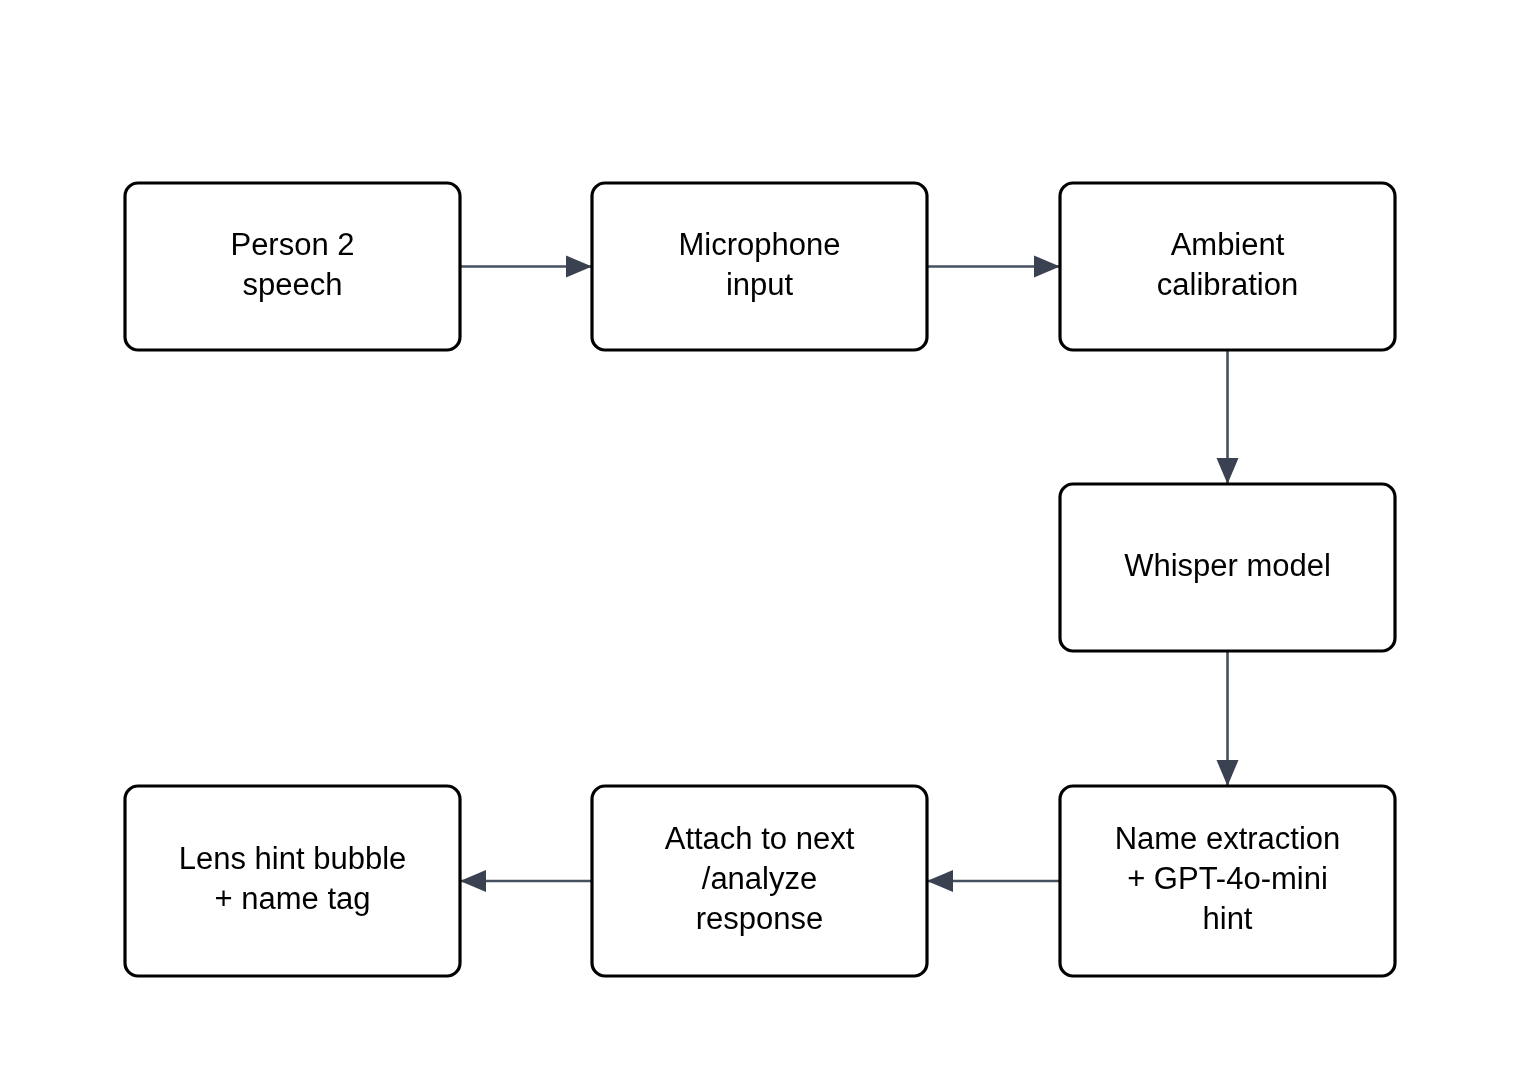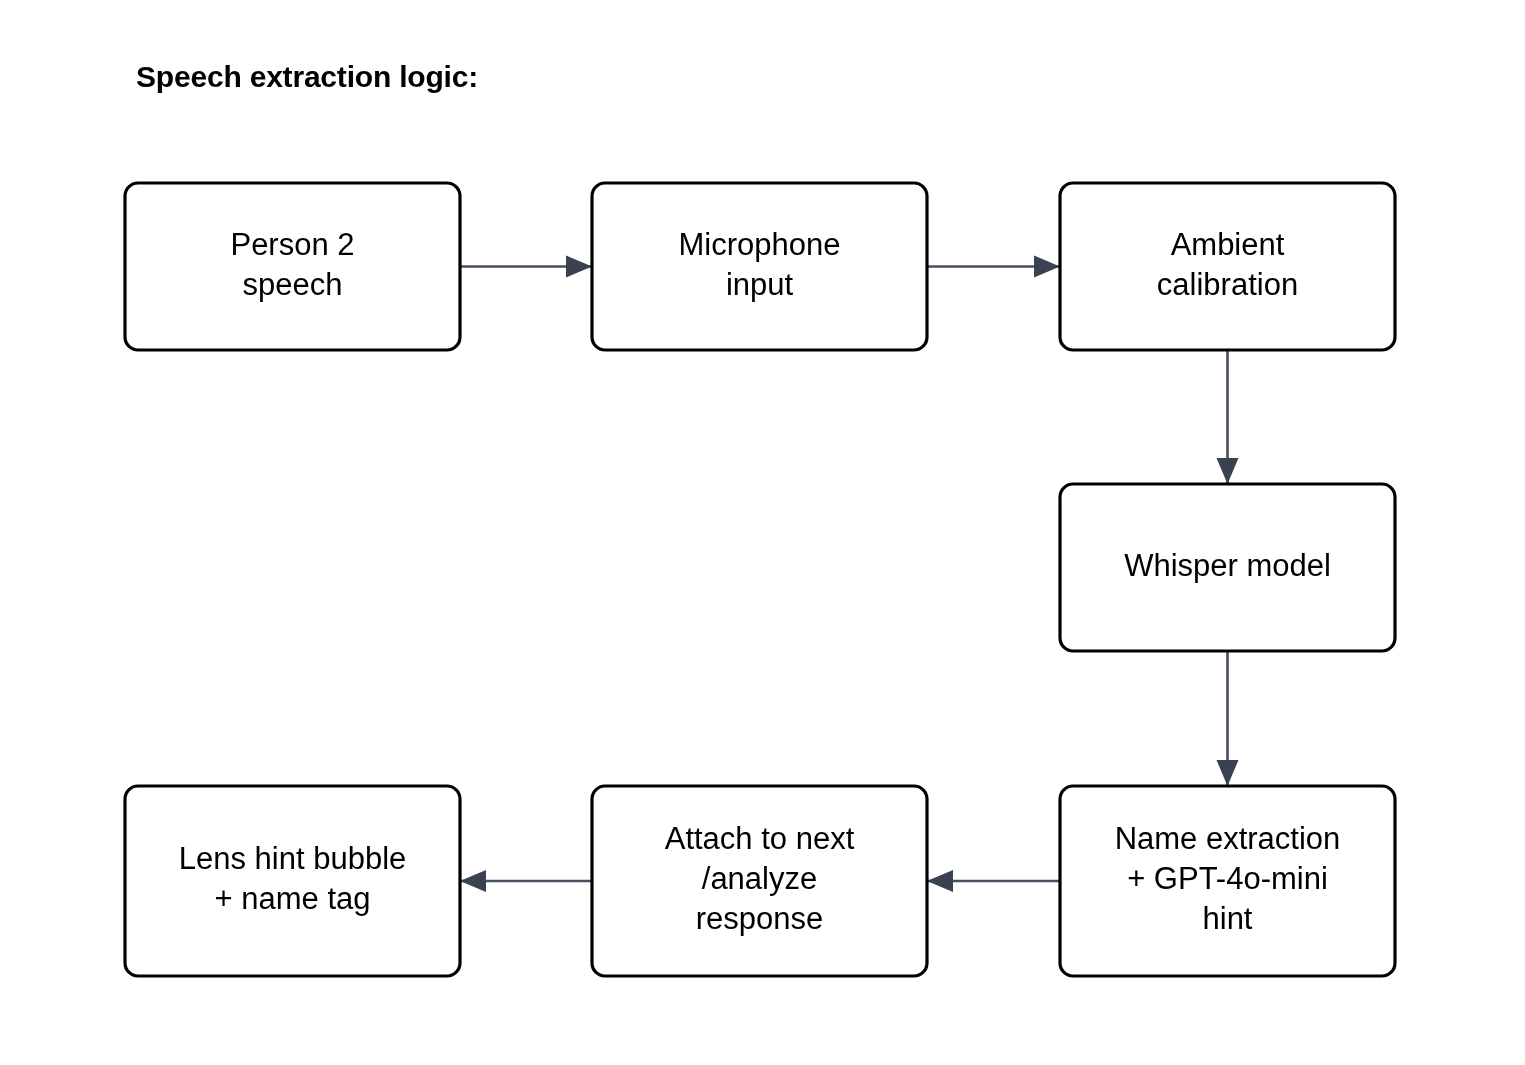--- a/index.html
+++ b/index.html
@@ -58,21 +58,20 @@
   .edge-head {
     fill: #3a4150;
     stroke: none;
   }
 </style>
 </head>
 <body>
 
 <div id="canvas">
 
-  <div class="page-title">Speech extraction logic:</div>
 
   <svg id="flow" viewBox="0 0 1525 1065">
     <g id="edges-layer">
         <g>
           <line x1="460" y1="266.5" x2="592" y2="266.5" class="edge-line"></line>
           <polygon points="592,266.5 566,255.5 566,277.5" class="edge-head"></polygon>
         </g>
         <g>
           <line x1="927" y1="266.5" x2="1060" y2="266.5" class="edge-line"></line>
           <polygon points="1060,266.5 1034,255.5 1034,277.5" class="edge-head"></polygon>

